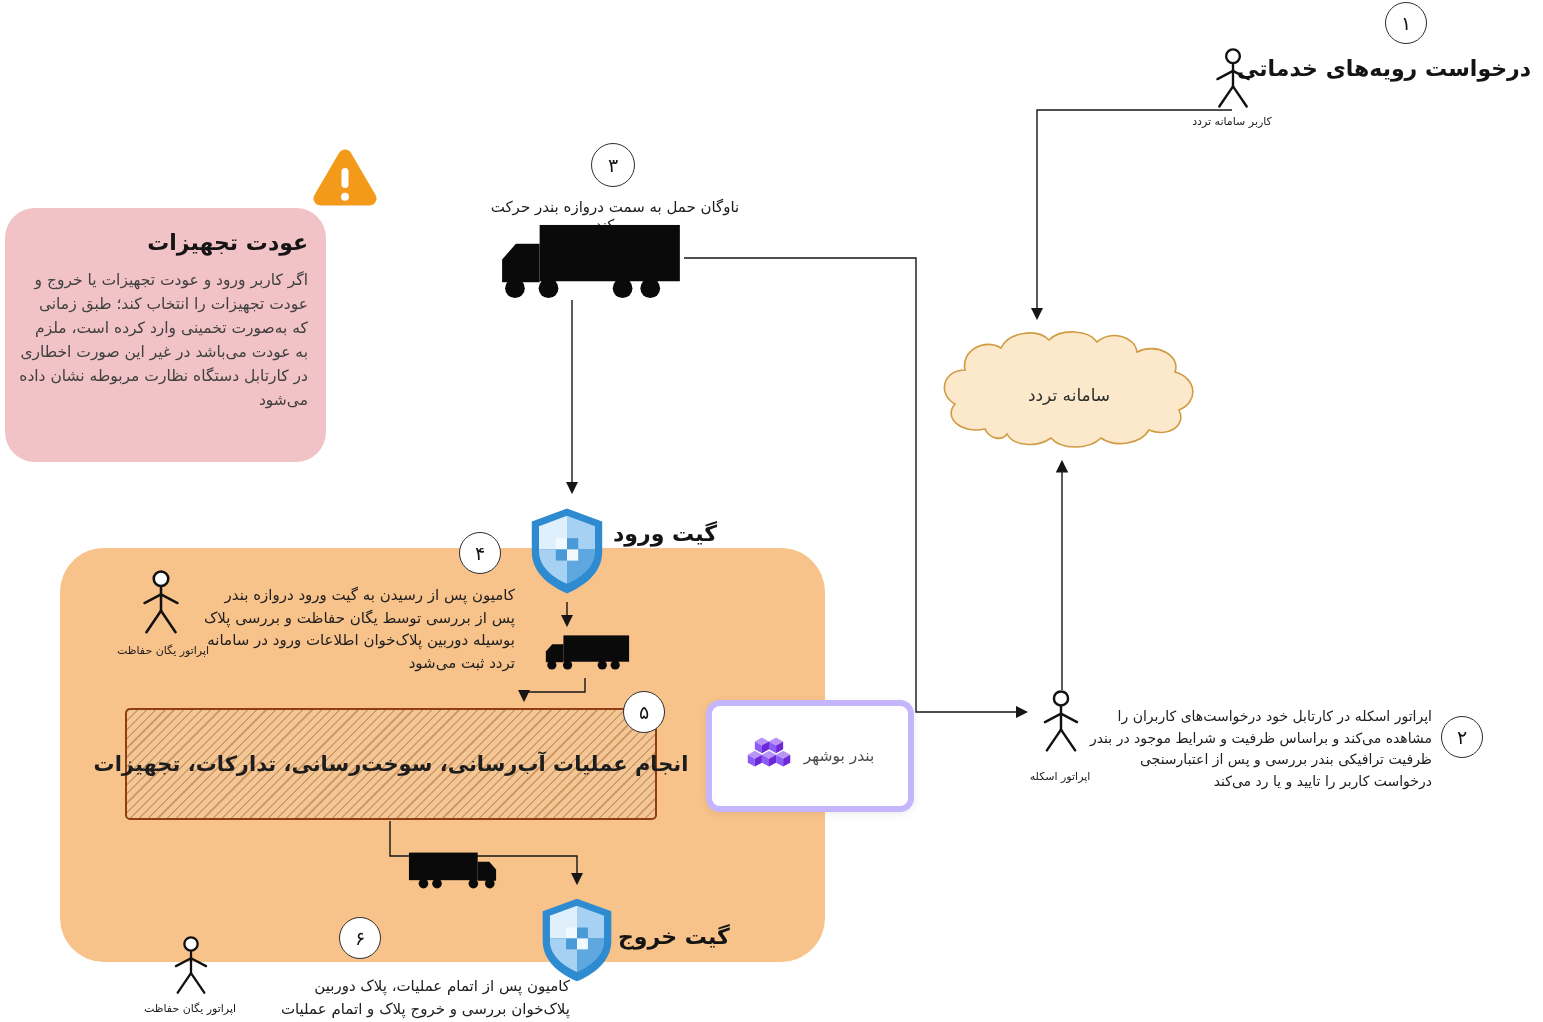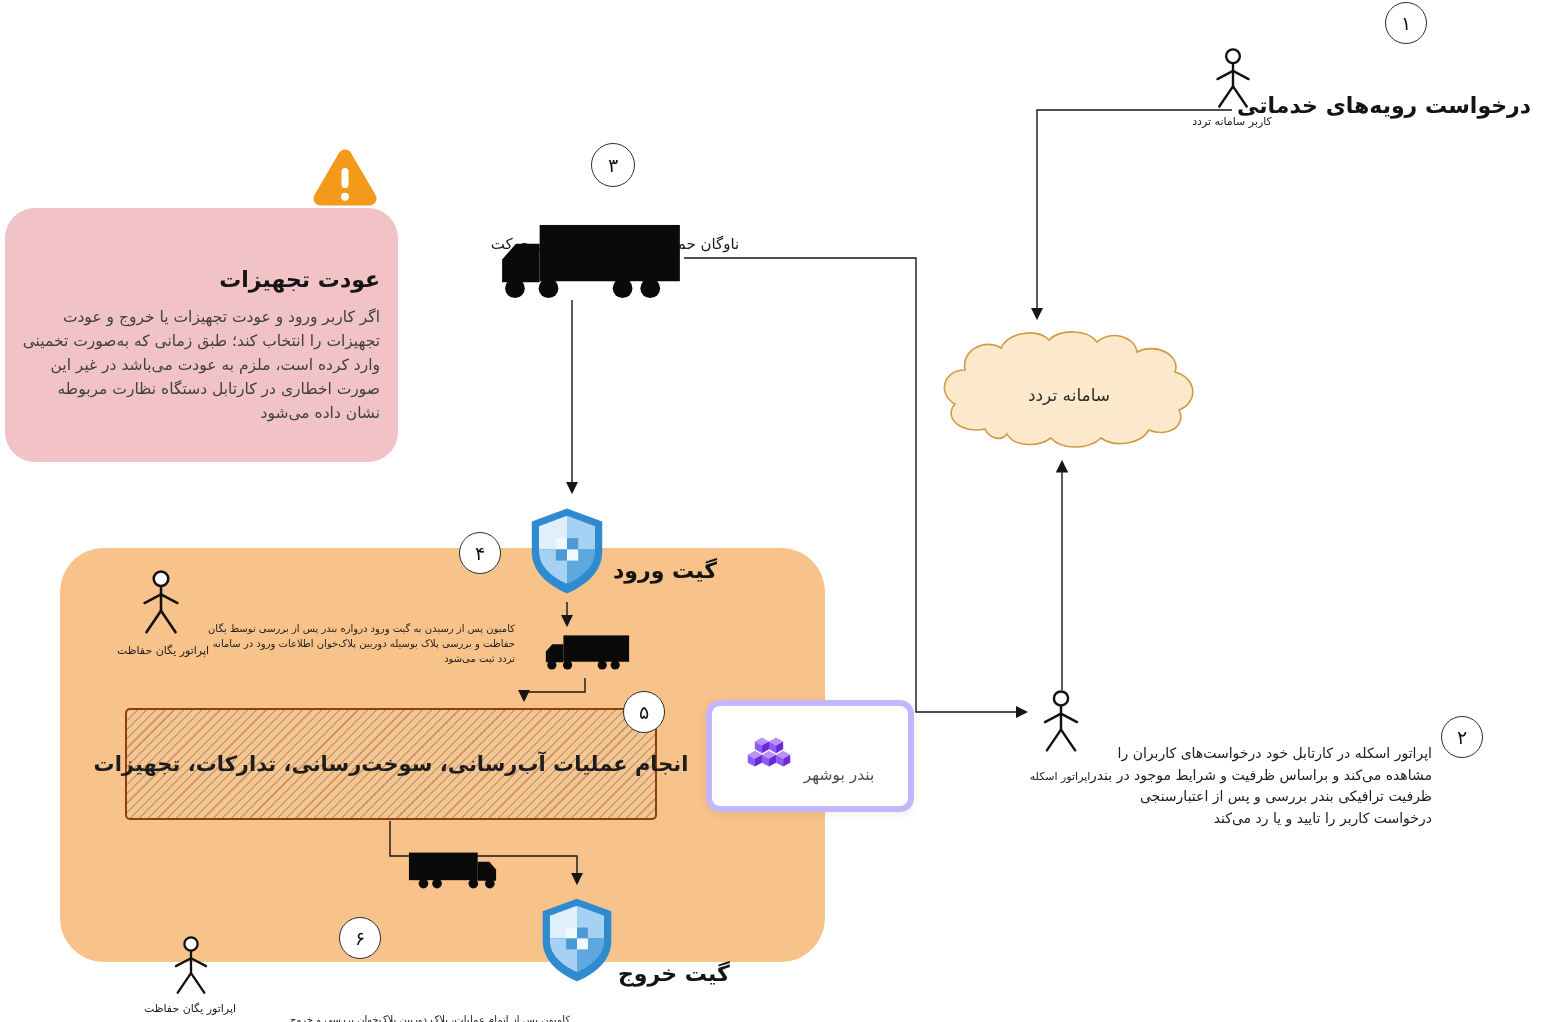--- a/index.html
+++ b/index.html
@@ -1,50 +1,50 @@
 <!DOCTYPE html>
 <html lang="fa"><head>
 <meta charset="utf-8">
 <style>
   html,body{margin:0;padding:0;background:#ffffff;}
   .stage{position:relative;width:1543px;height:1022px;background:#ffffff;overflow:hidden;
          font-family:"DejaVu Sans", sans-serif;color:#161616;}
   .abs{position:absolute;}
-  .rtl{direction:rtl;text-align:right;margin-top:37px;}
+  .rtl{direction:rtl;text-align:right;}
   .center{text-align:center;}
   .nowrap{white-space:nowrap;}
 
   
   .badge{width:42px;height:42px;border:1.6px solid #2e2e2e;border-radius:50%;background:#ffffff;
          display:flex;align-items:center;justify-content:center;font-size:19px;color:#141414;box-sizing:border-box;}
 
   
   .port-container{left:60px;top:548px;width:765px;height:414px;border-radius:44px;background:#F8C38A;}
 
   
-  .callout{left:5px;top:208px;width:393px;height:254px;border-radius:30px;background:#F1C3C7;}
+  .callout{left:5px;top:208px;width:321px;height:254px;border-radius:30px;background:#F1C3C7;}
   .callout-title{position:absolute;top:22px;right:18px;font-size:22px;font-weight:700;color:#141414;}
   .callout-body{position:absolute;top:60px;right:18px;left:14px;font-size:15.5px;line-height:1.55;color:#404040;}
 
   
   .ops-box{left:125px;top:708px;width:532px;height:112px;box-sizing:border-box;border:2.5px solid #8F3E0F;border-radius:5px;
            background-color:#F3C695;
            background-image:repeating-linear-gradient(135deg, rgba(166,94,36,.42) 0 1.6px, transparent 1.6px 6.5px);
            display:flex;align-items:center;justify-content:center;}
   .ops-text{font-size:21px;font-weight:700;color:#1d1d1d;white-space:nowrap;direction:rtl;}
 
   
   .port-card{left:706px;top:700px;width:196px;height:100px;background:#ffffff;border:6px solid #c4b5fd;border-radius:14px;
              box-shadow:0 2px 8px rgba(0,0,0,.08);display:flex;align-items:center;justify-content:center;gap:12px;direction:ltr;}
   .port-card-label{font-size:15.5px;color:#4a4a4a;}
 
   .title-lg{font-size:22px;font-weight:700;color:#141414;white-space:nowrap;}
   .gate-label{font-size:22px;font-weight:700;color:#141414;white-space:nowrap;}
   .para{font-size:14px;line-height:1.55;color:#202020;}
-  .para-sm{font-size:10px;line-height:1.5;color:#202020;}
+  .para-sm{font-size:15px;line-height:1.5;color:#202020;}
   .actor-label{font-size:11px;color:#1c1c1c;text-align:center;white-space:nowrap;}
   .cloud-label{font-size:17px;color:#2d2d2d;}
   .step3-label{font-size:15px;color:#1c1c1c;}
 
   .cloud-wrap{left:933px;top:326px;width:272px;height:130px;display:flex;align-items:center;justify-content:center;text-align:right;}
   .cloud-wrap .cloud-svg{position:absolute;inset:0;}
   .cloud-wrap .cloud-label{position:relative;top:4px;}
 
   svg.icon{display:block;}
 </style>

